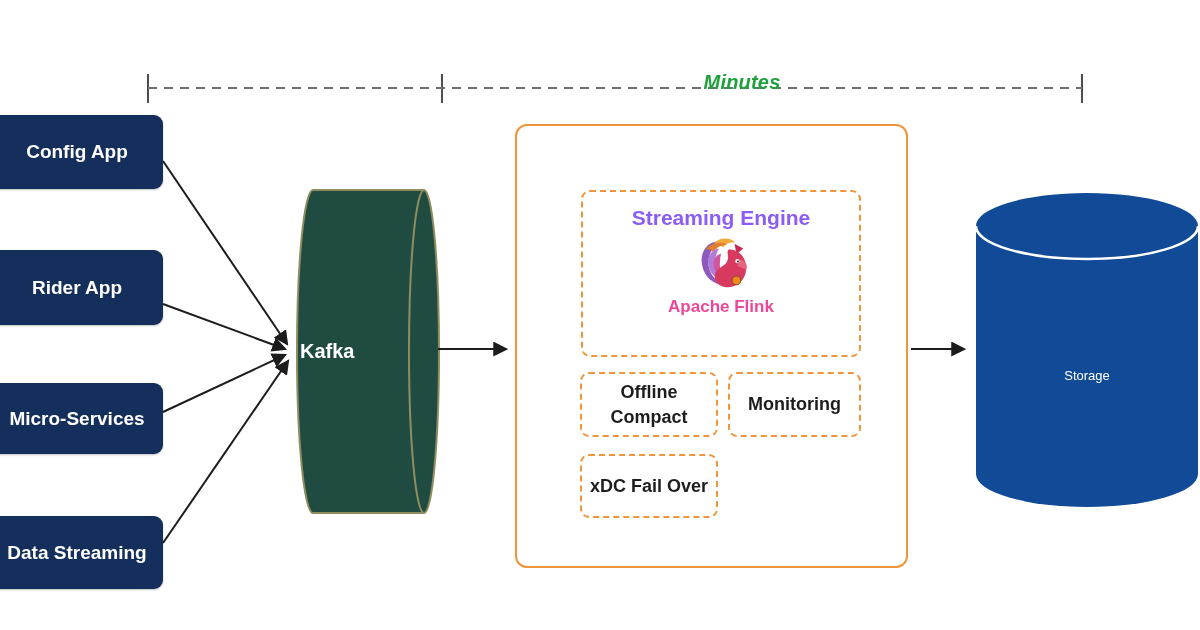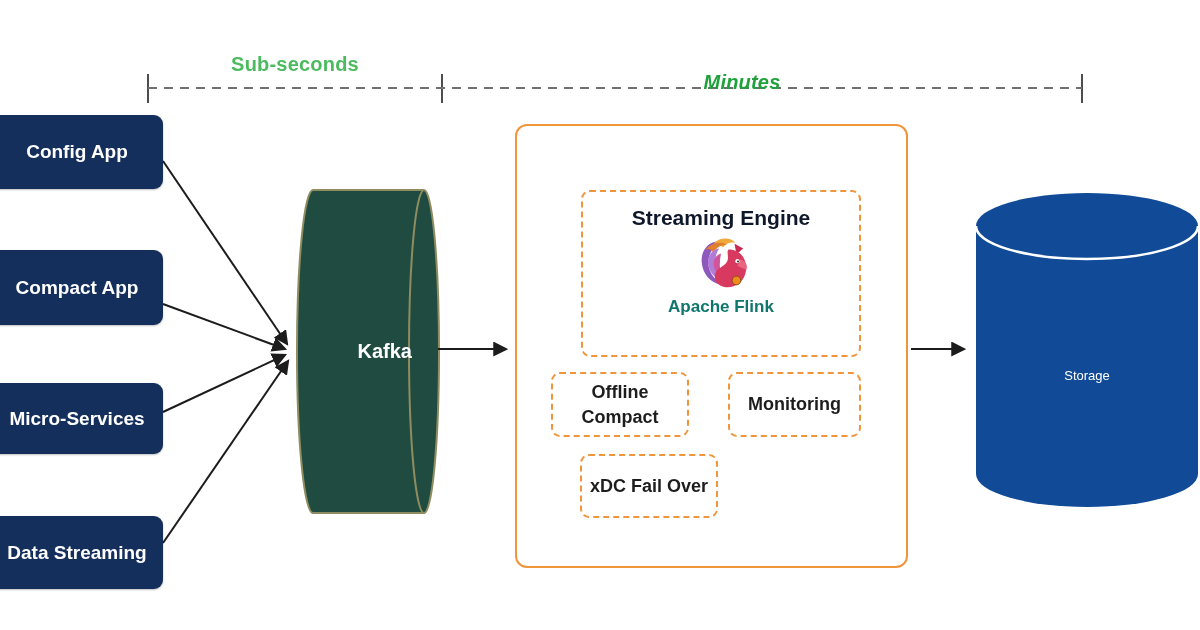--- a/index.html
+++ b/index.html
@@ -42,21 +42,21 @@
   }
   .src-rider  { top: 115px; height: 74px; }
   .src-driver { top: 250px; height: 75px; }
   .src-micro  { top: 383px; height: 71px; }
   .src-data   { top: 516px; height: 73px; }
 
   
   .kafka-label {
     position: absolute;
     left: 300px; top: 340px; width: 112px;
-    text-align: right;
+    text-align: left;
     color: #ffffff;
     font-size: 20px;
     font-weight: 700;
   }
   .storage-label {
     position: absolute;
     left: 1007px; top: 368px; width: 160px;
     text-align: center;
     color: #ffffff;
     font-size: 13px;
@@ -90,35 +90,35 @@
   .engine-box {
     left: 581px; top: 190px;
     width: 280px; height: 167px;
     display: block;
   }
   .engine-title {
     margin-top: 12px;
     text-align: center;
     font-size: 21px;
     font-weight: 700;
-    color: #0f172a;
+    color: #8b5cf6;
   }
   .engine-logo {
     display: block;
     margin: 4px auto 0 auto;
     width: 58px; height: 58px;
   }
   .engine-caption {
     text-align: center;
     font-size: 17px;
     font-weight: 600;
-    color: #0f766e;
+    color: #ec4899;
     margin-top: 2px;
   }
-  .mod-offline { left: 551px; top: 372px; width: 138px; height: 65px; text-align: center; }
+  .mod-offline { left: 580px; top: 372px; width: 138px; height: 65px; text-align: center; }
   .mod-monitor { left: 728px; top: 372px; width: 133px; height: 65px; }
   .mod-xdc     { left: 580px; top: 454px; width: 138px; height: 64px; }
   .mod-dyn     { left: 728px; top: 454px; width: 133px; height: 64px; }
   .wrap2 { display: inline-block; max-width: 94px; }
 </style>
 </head>
 <body>
 
 <div class="canvas">
 
@@ -149,28 +149,27 @@
     <line x1="438" y1="349" x2="506" y2="349" stroke="#1c1c1c" stroke-width="2" marker-end="url(#arr)"></line>
 
     <line x1="911" y1="349" x2="964" y2="349" stroke="#1c1c1c" stroke-width="2" marker-end="url(#arr)"></line>
 
     <g>
       <path d="M976 226 A111 33 0 0 1 1198 226 L1198 474 A111 33 0 0 1 976 474 Z" fill="#114B98"></path>
       <path d="M976 226 A111 33 0 0 0 1198 226" fill="none" stroke="#ffffff" stroke-width="2.5"></path>
     </g>
   </svg>
 
-  <div class="timeline-label sub">Sub-seconds</div>
   <div class="timeline-label min">Minutes</div>
 
   <div class="src-box src-rider">
     <span>Config App</span>
   </div>
   <div class="src-box src-driver">
-    <span>Compact App</span>
+    <span>Rider App</span>
   </div>
   <div class="src-box src-micro">
     <span>Micro-Services</span>
   </div>
   <div class="src-box src-data">
     <span>Data Streaming</span>
   </div>
 
   <div class="kafka-label">Kafka</div>
 

